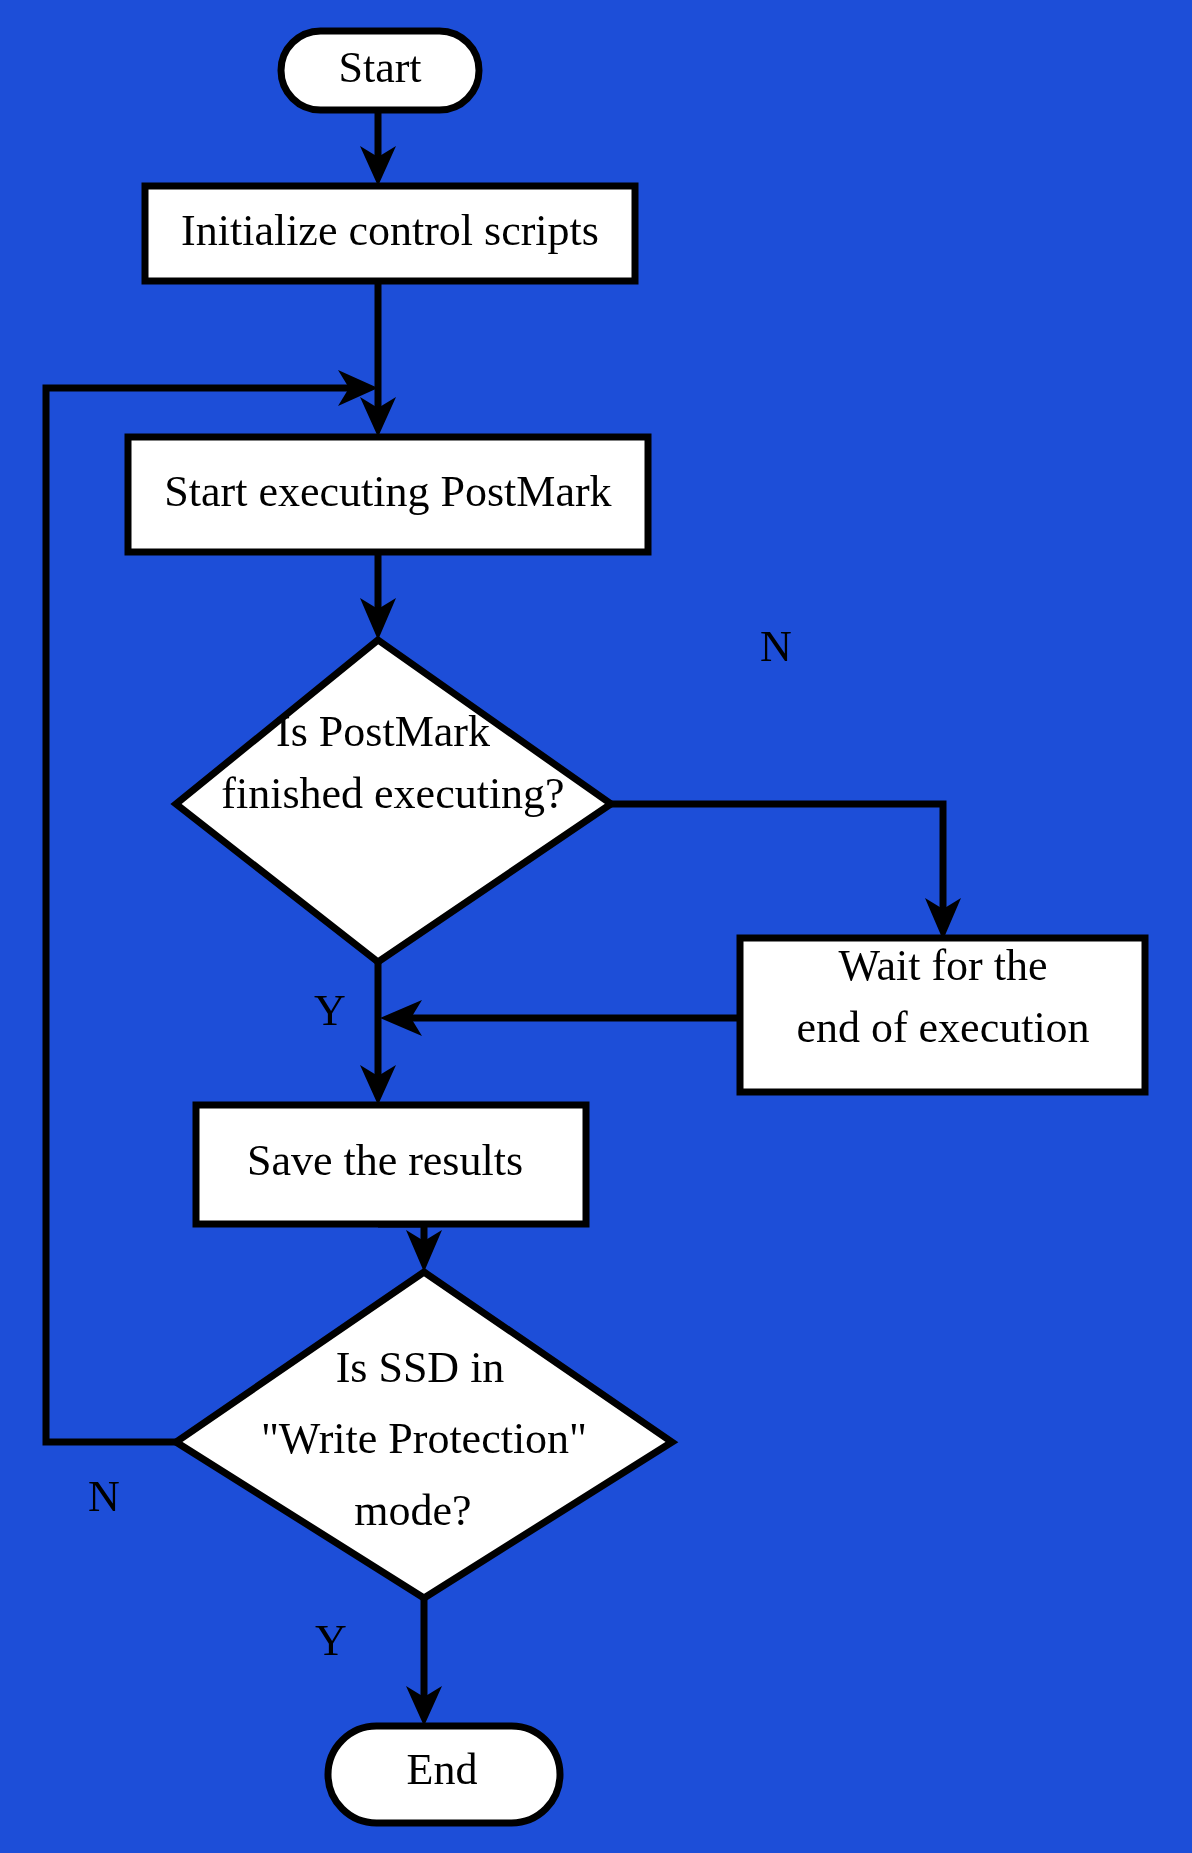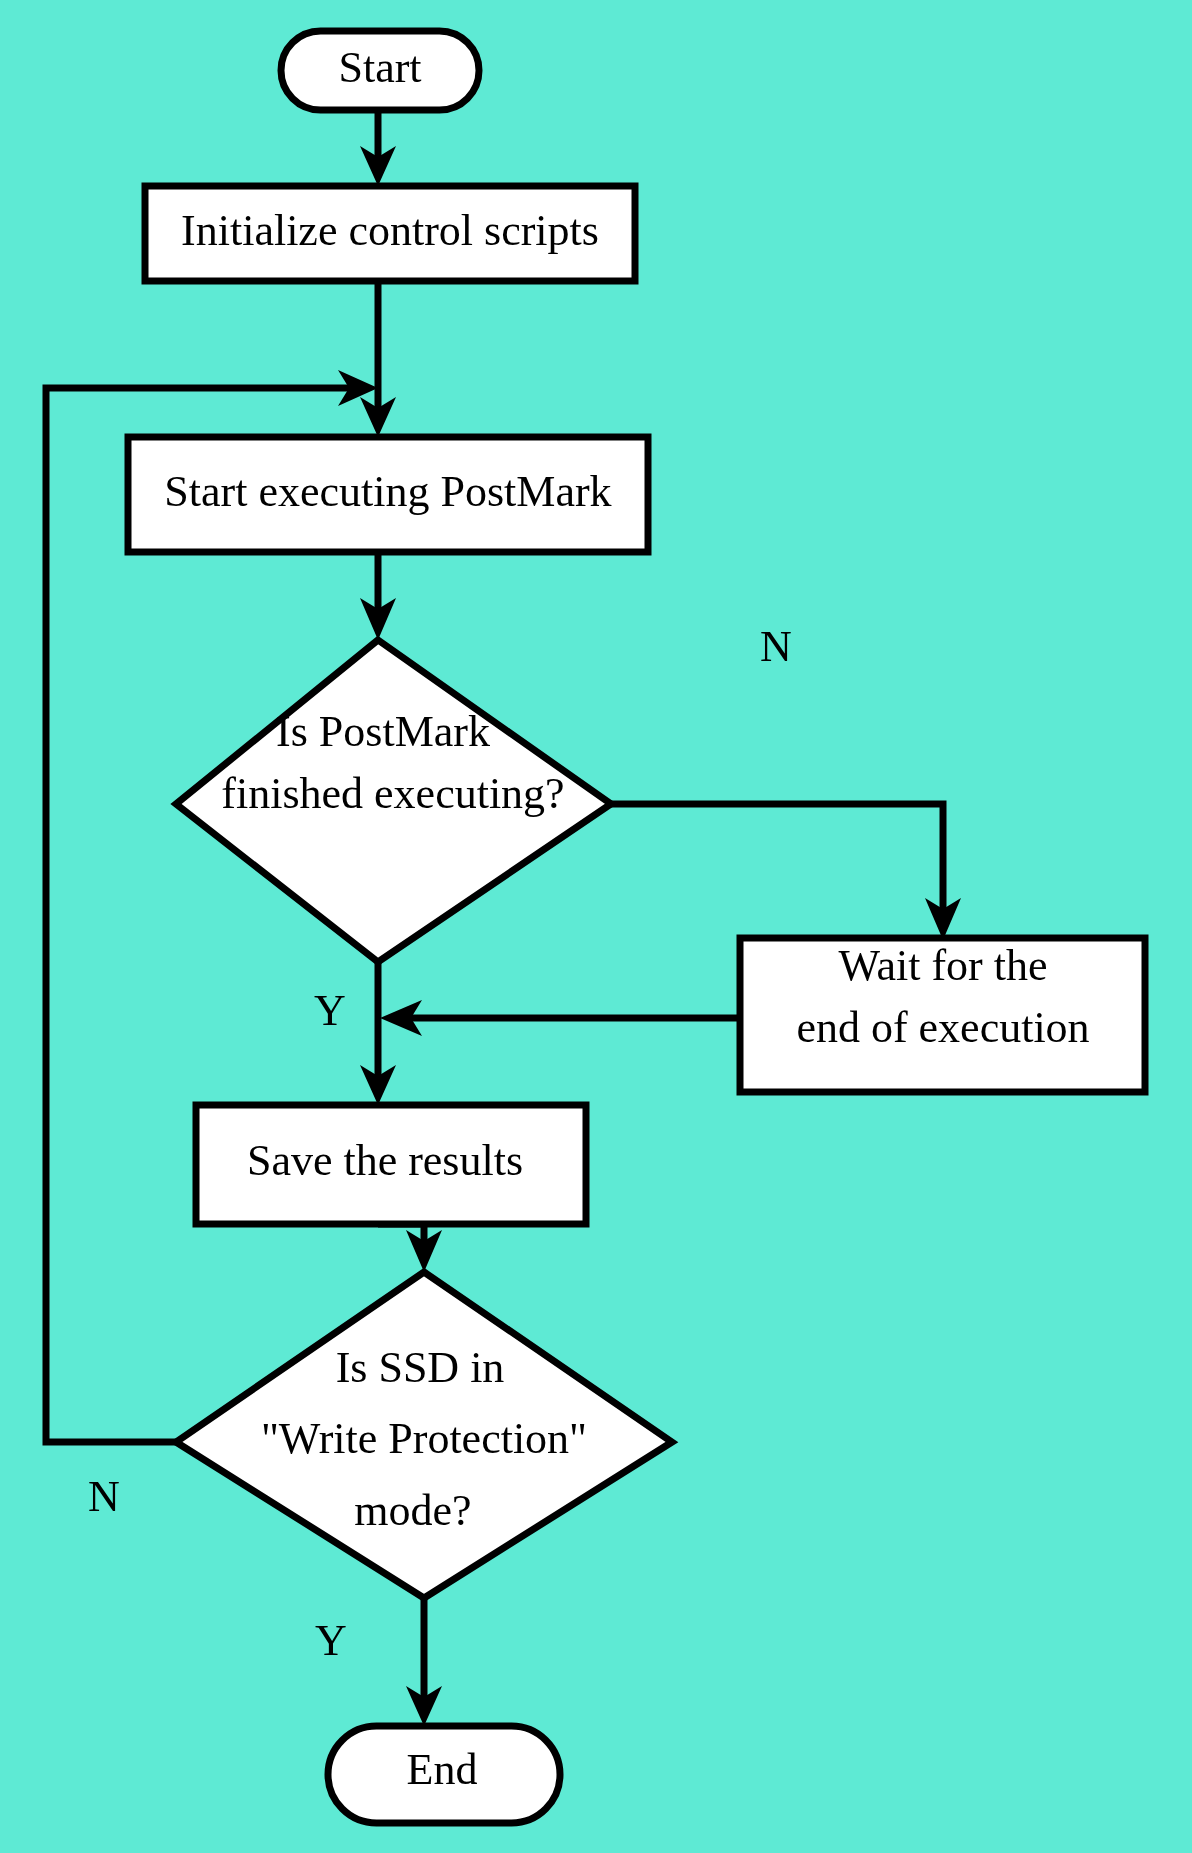--- a/index.html
+++ b/index.html
@@ -9,21 +9,21 @@
   }
   body {
     width: 1192px;
     height: 1853px;
     font-family: "Liberation Serif", "DejaVu Serif", serif;
   }
   #flowchart-root {
     position: relative;
     width: 1192px;
     height: 1853px;
-    background: #5eead4;
+    background: #1d4ed8;
   }
   svg.flow {
     display: block;
     width: 1192px;
     height: 1853px;
   }
   .shape-outline {
     fill: #ffffff;
     stroke: #000000;
     stroke-width: 7;

